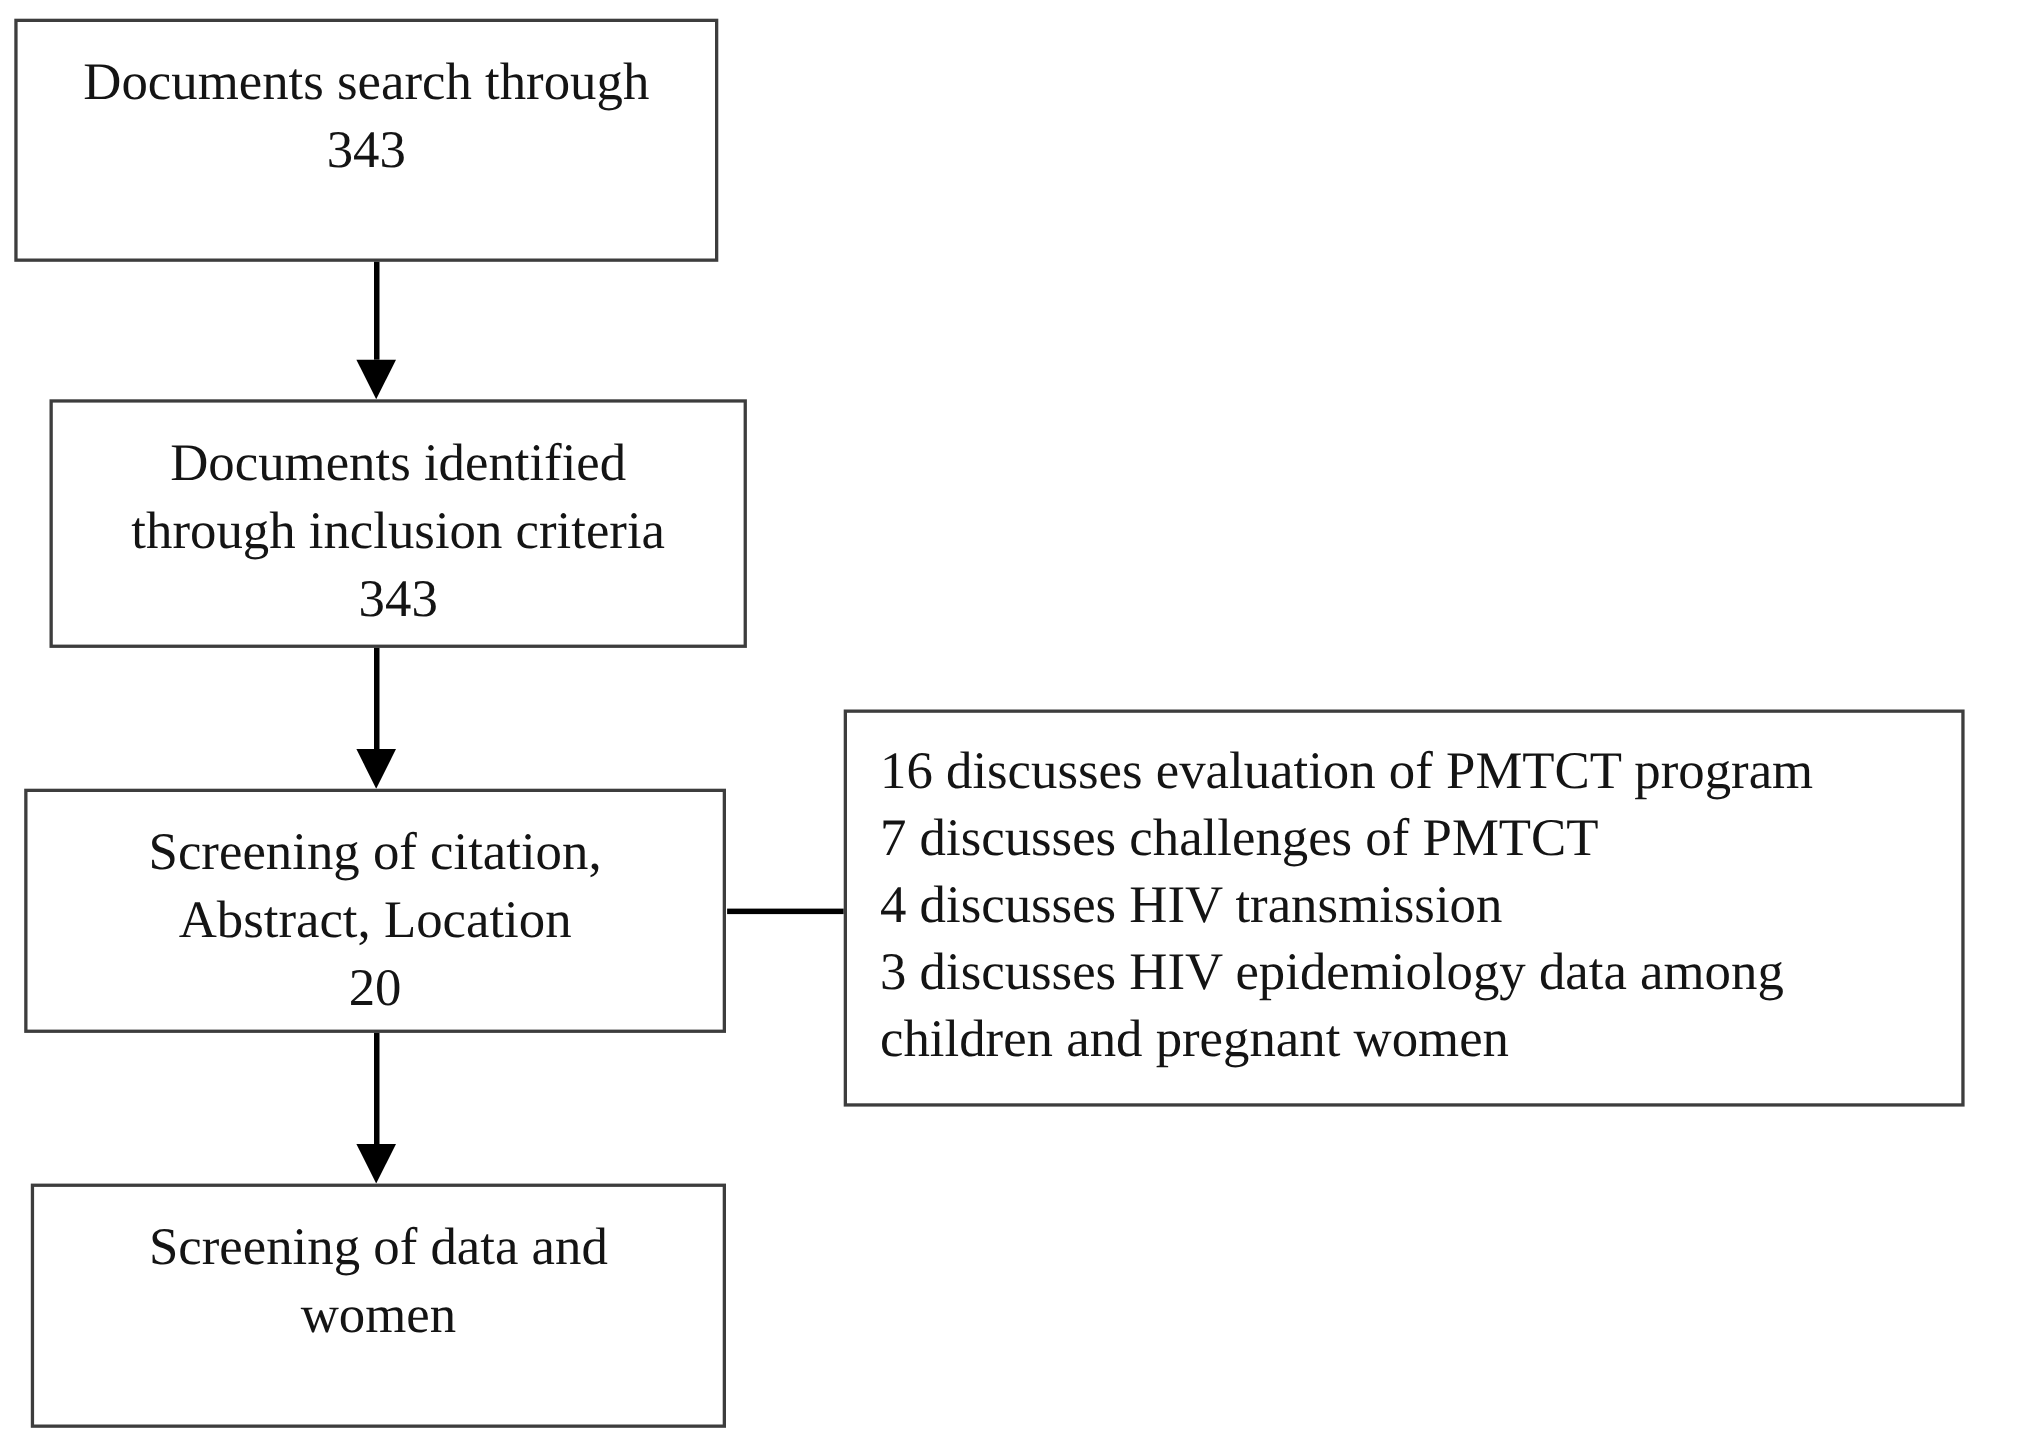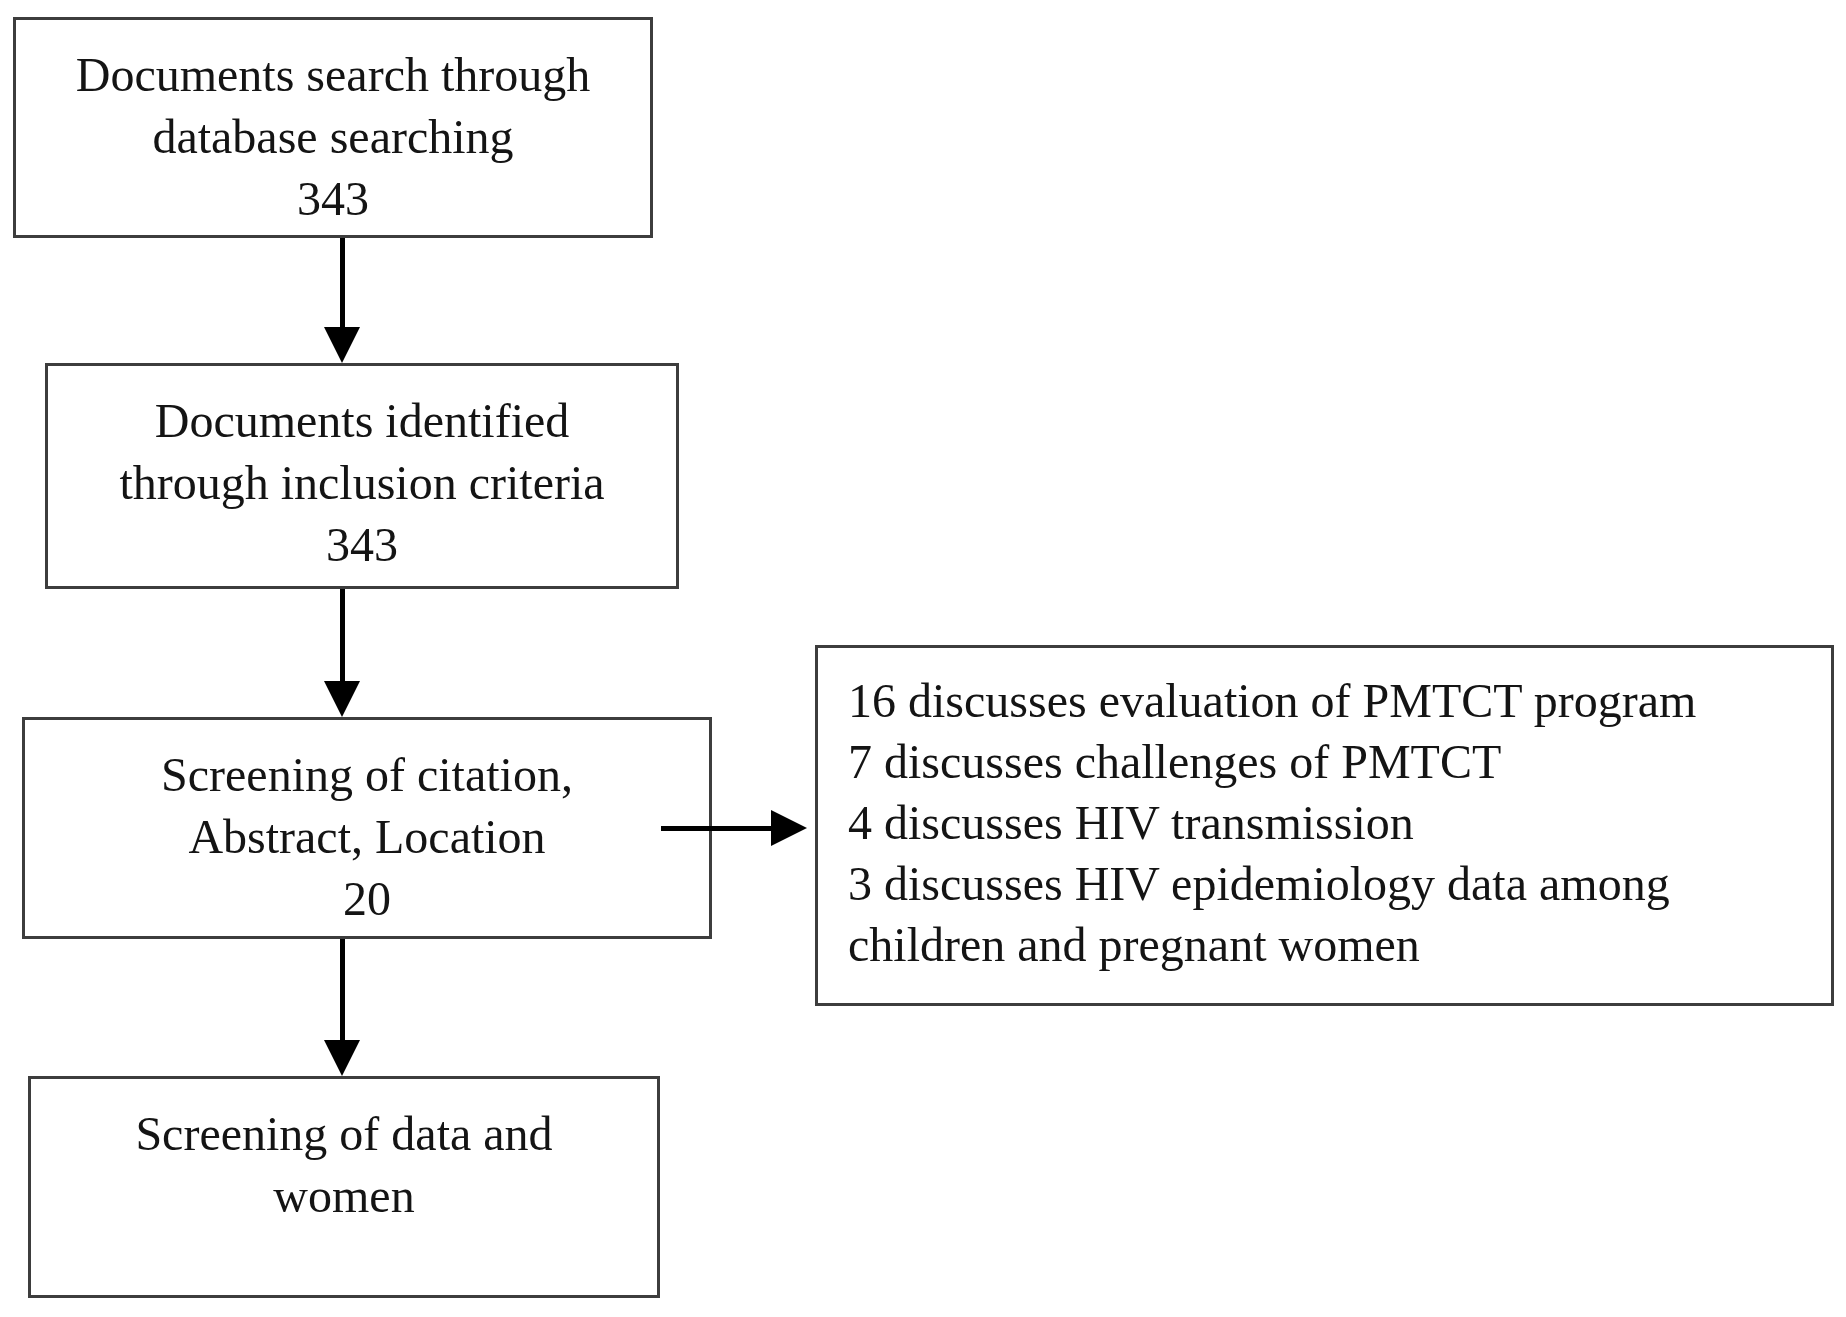--- a/index.html
+++ b/index.html
@@ -61,38 +61,37 @@
   .harrow .head {
     width: 0; height: 0;
     border-top: 18px solid transparent;
     border-bottom: 18px solid transparent;
     border-left: 36px solid var(--arrow);
   }
 
   
   #box-search      { left: 13px;  top: 17px;   width: 640px;  height: 221px; }
   #box-identified  { left: 20px;  top: 363px;  width: 634px;  height: 226px; margin-left: 25px; }
-  #box-citation    { left: 22px;  top: 717px;  width: 690px;  height: 222px; }
+  #box-citation    { left: 22px;  top: 717px;  width: 638px;  height: 222px; }
   #box-topic       { left: 28px;  top: 1076px; width: 632px;  height: 222px; }
-  #box-excluded    { left: 815px; top: 645px;  width: 1019px; height: 361px; }
+  #box-excluded    { left: 767px; top: 645px;  width: 1019px; height: 361px; }
 
   #arrow-1 { left: 323px; top: 238px; height: 125px; }
   #arrow-2 { left: 323px; top: 589px; height: 128px; }
   #arrow-3 { left: 661px; top: 809px; width: 146px; }
   #arrow-4 { left: 323px; top: 939px; height: 137px; }
 </style>
 </head>
 <body>
 
 <div class="canvas">
 
   <div class="fbox" id="box-search">
     <div class="inner">
       <div class="fline">Documents search through</div>
-      <div class="fline">database searching</div>
       <div class="fline">343</div>
     </div>
   </div>
 
   <div class="varrow" id="arrow-1">
     <div class="shaft"></div>
     <div class="head"></div>
   </div>
 
   <div class="fbox" id="box-identified">

